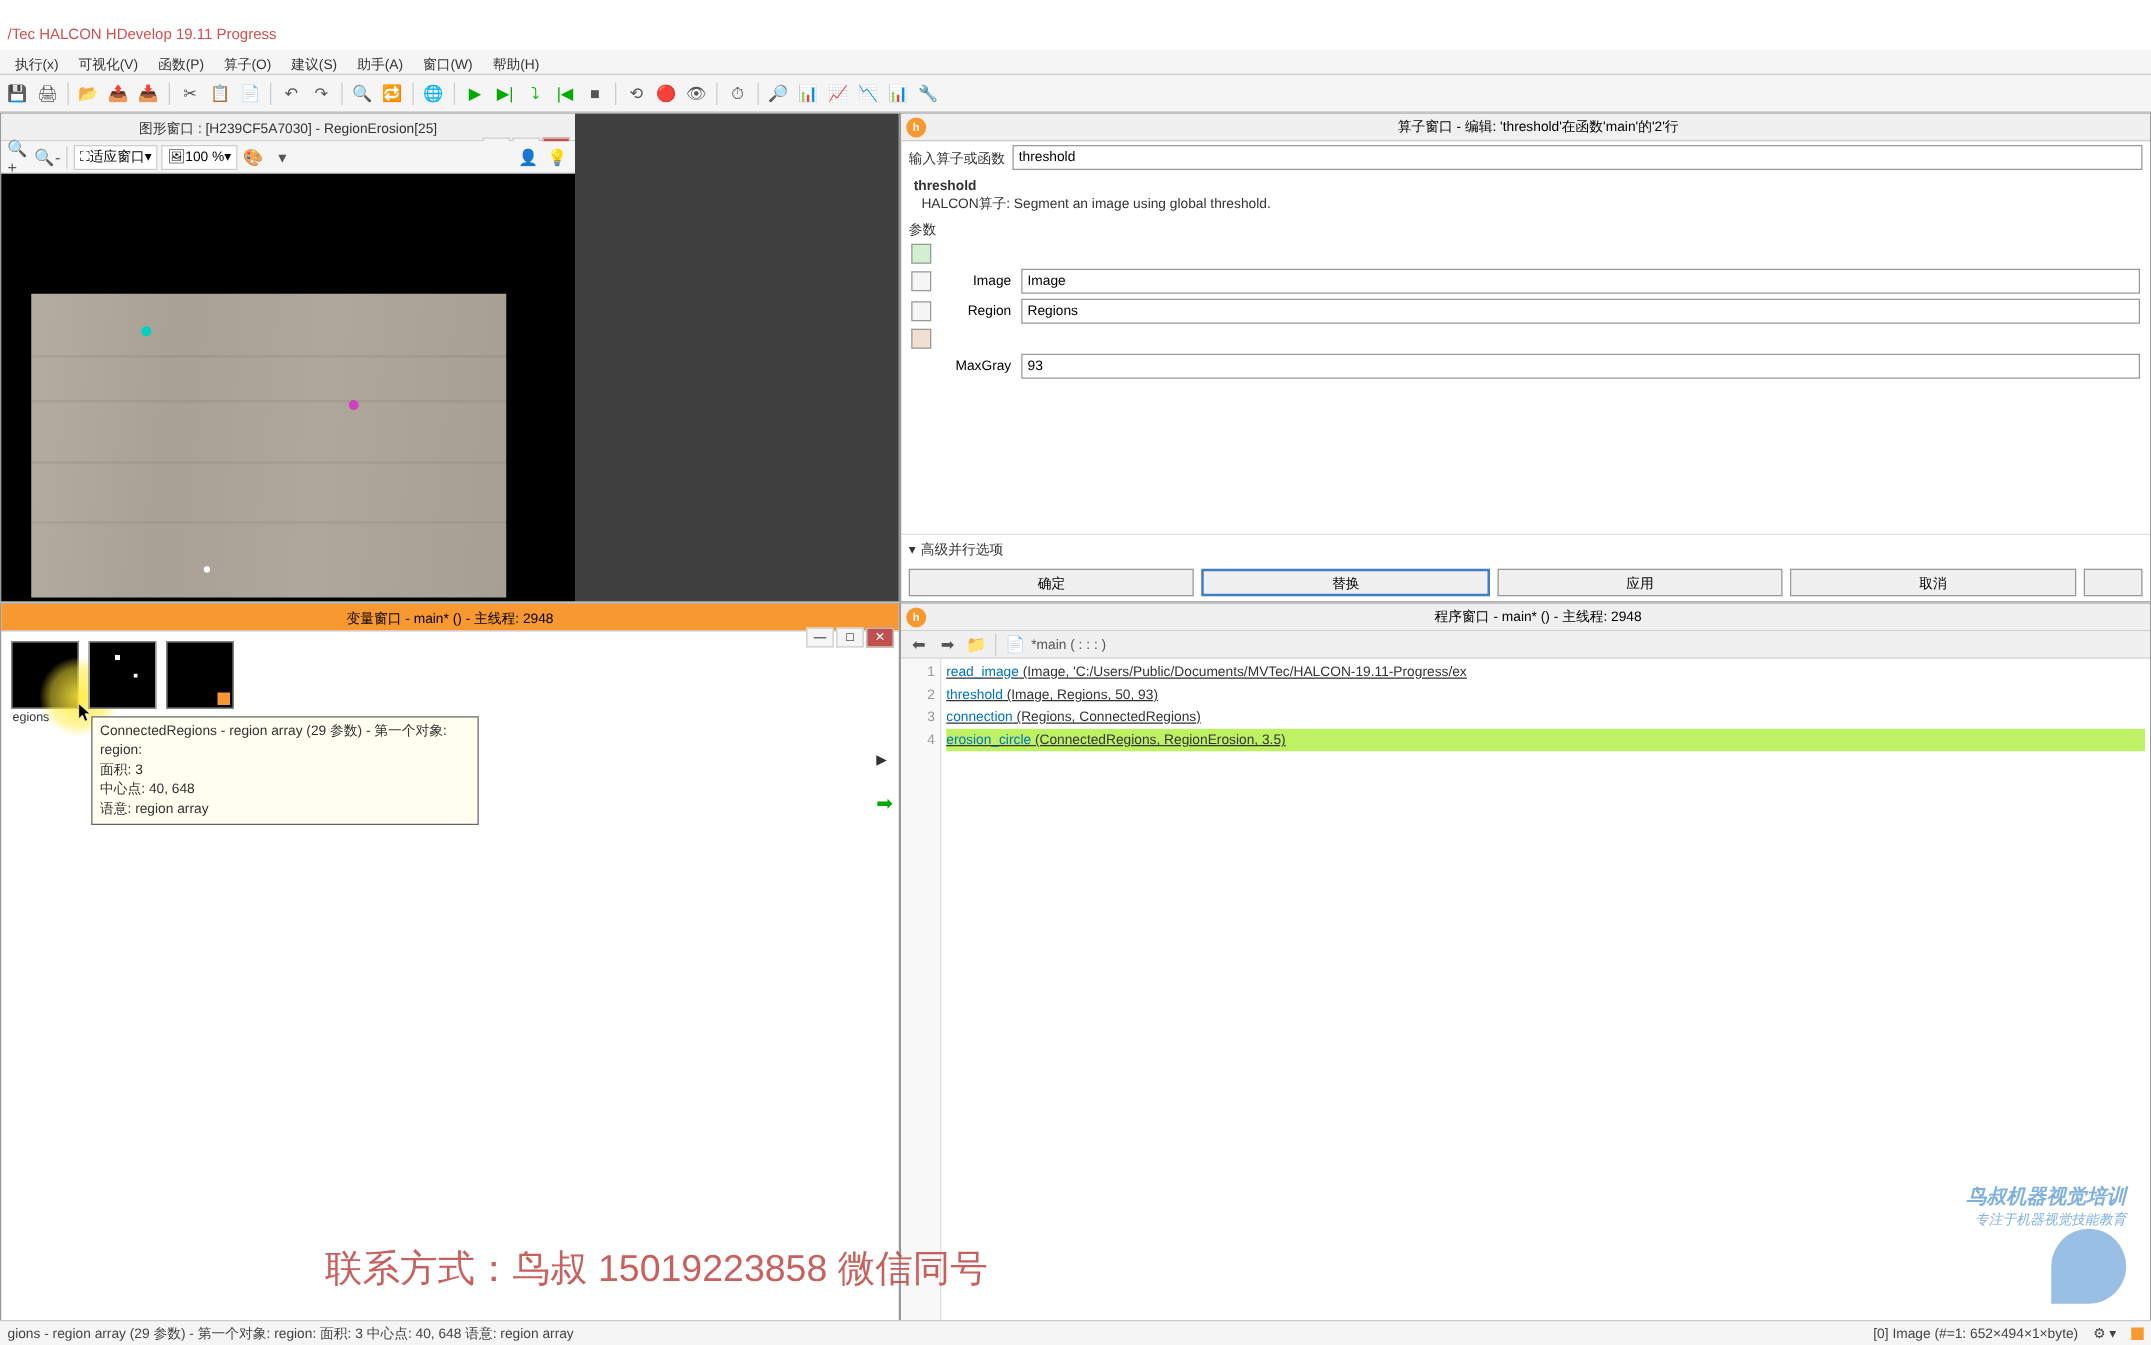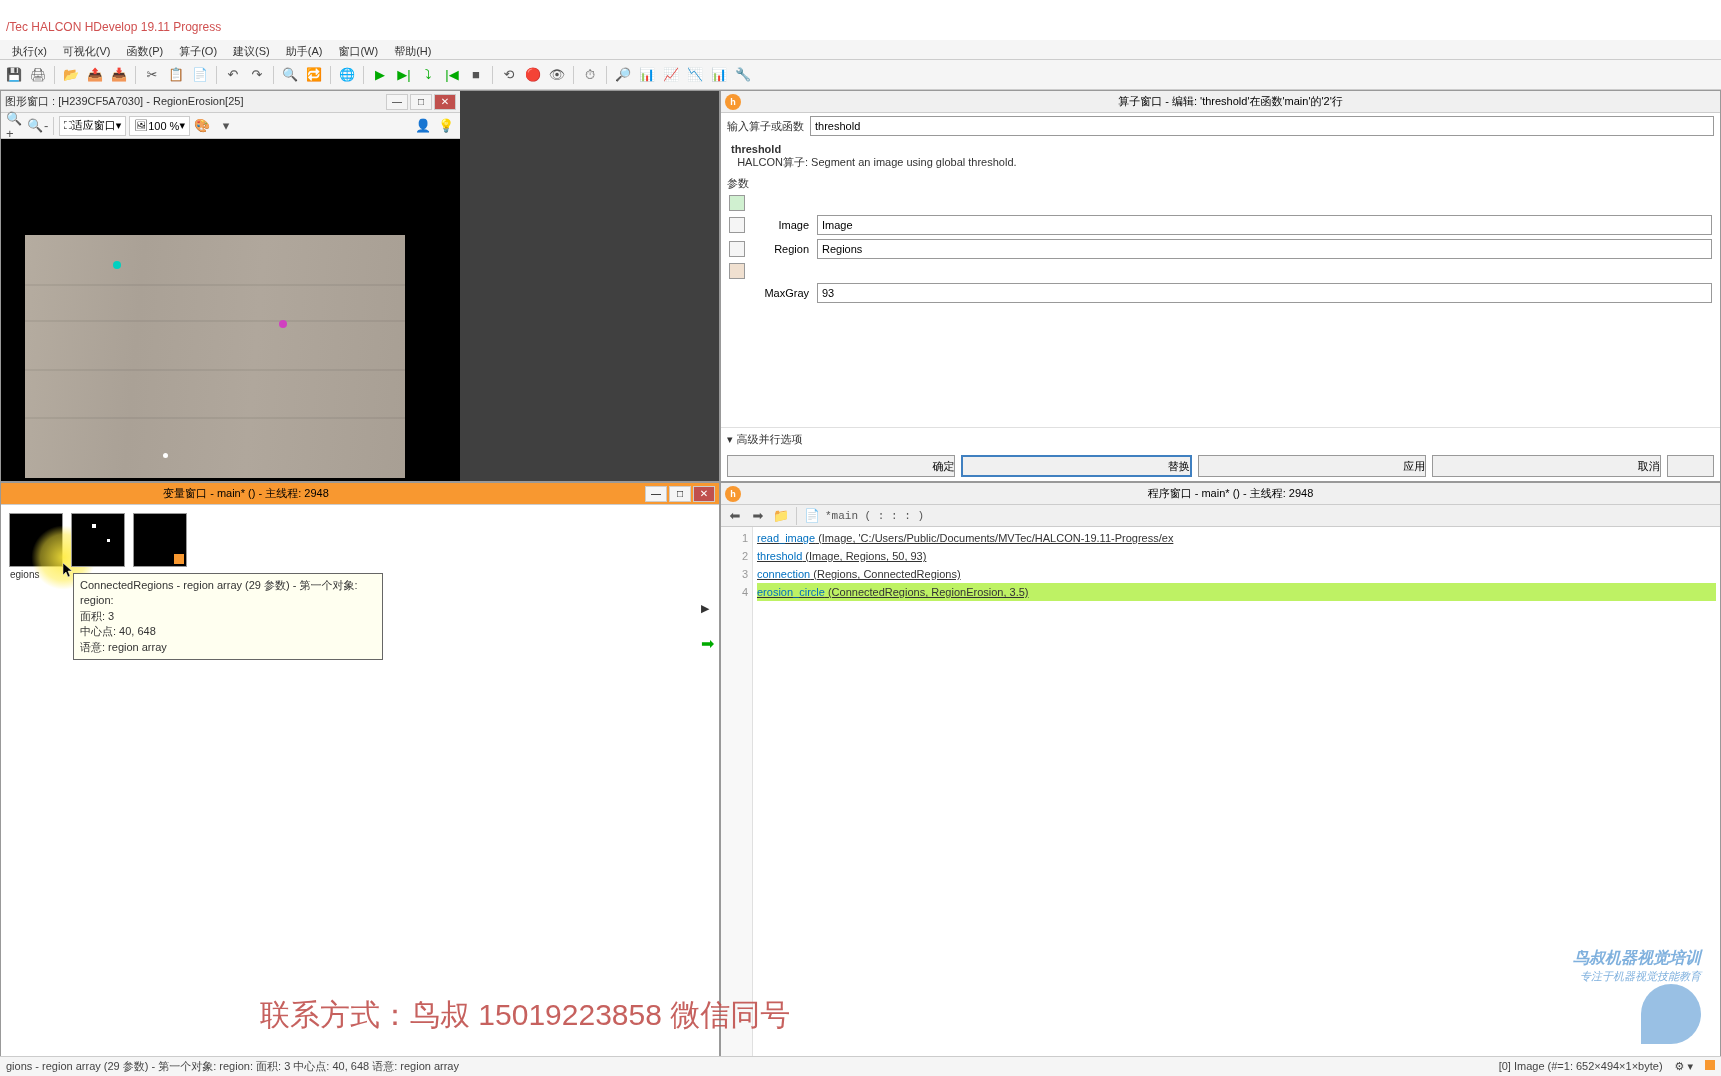--- a/index.html
+++ b/index.html
@@ -15,21 +15,21 @@
 .tb-sep { width: 1px; height: 18px; background: #ccc; margin: 0 2px; }
 
 .main-area { display: flex; height: 1006px; }
 .left-col { width: 720px; display: flex; flex-direction: column; }
 .right-col { width: 1001px; display: flex; flex-direction: column; }
 
 .graphics-panel { height: 392px; border: 1px solid #999; background: #fff; display: flex; }
 .graphics-left { width: 459px; display: flex; flex-direction: column; }
 .graphics-right { flex: 1; background: #404040; }
 
-.panel-header { height: 22px; background: #f0f0f0; border-bottom: 1px solid #ccc; display: flex; align-items: center; padding: 4px 4px; font-size: 11px; color: #333; }
+.panel-header { height: 22px; background: #f0f0f0; border-bottom: 1px solid #ccc; display: flex; align-items: center; padding: 4px 4px; font-size: 11px; color: #333; flex-direction: column; }
 .panel-header.orange { background: #f89830; color: #000; }
 .win-controls { margin-left: auto; display: flex; gap: 2px; }
 .win-btn { width: 22px; height: 16px; border: 1px solid #ccc; background: #f5f5f5; display: flex; align-items: center; justify-content: center; cursor: pointer; font-size: 10px; }
 .win-btn.close { background: #c0504d; color: #fff; }
 
 .graphics-toolbar { height: 26px; background: #f5f5f5; border-bottom: 1px solid #ccc; display: flex; align-items: center; padding: 2px 4px; gap: 3px; }
 .gt-combo { height: 20px; border: 1px solid #ccc; background: #fff; padding: 0 4px; display: flex; align-items: center; font-size: 11px; }
 
 .canvas-area { flex: 1; background: #000; position: relative; }
 .wood-img { position: absolute; left: 24px; top: 96px; width: 380px; height: 243px; background: linear-gradient(95deg, #b5aca0 0%, #aaa196 30%, #b0a79c 60%, #a89f94 100%); }
@@ -55,38 +55,38 @@
 .op-input { flex: 1; border: 1px solid #999; background: #fff; padding: 2px 4px; height: 20px; font-size: 11px; }
 .op-desc { padding: 4px 10px; color: #333; font-size: 11px; }
 .op-params { padding: 2px 6px; color: #333; }
 .param-row { display: flex; align-items: center; padding: 2px 0; gap: 8px; }
 .param-icon { width: 16px; height: 16px; border: 1px solid #999; background: #f5f5f5; }
 .param-name { width: 56px; text-align: right; font-size: 11px; }
 .param-input { flex: 1; border: 1px solid #999; background: #fff; padding: 2px 4px; height: 20px; }
 
 .op-advanced { padding: 4px 6px; display: flex; align-items: center; gap: 4px; color: #333; border-top: 1px solid #e0e0e0; }
 .op-buttons { display: flex; gap: 6px; padding: 4px 6px; }
-.op-btn { flex: 1; height: 22px; border: 1px solid #999; background: #f0f0f0; cursor: pointer; font-size: 11px; text-align: right; }
+.op-btn { flex: 1; height: 22px; border: 1px solid #999; background: #f0f0f0; cursor: pointer; font-size: 11px; }
 .op-btn.active { border: 2px solid #4080c0; }
 
 .program-panel { flex: 1; border: 1px solid #999; background: #fff; display: flex; flex-direction: column; }
 .prog-toolbar { height: 22px; background: #f0f0f0; border-bottom: 1px solid #ccc; display: flex; align-items: center; padding: 2px 4px; gap: 3px; }
 .code-area { flex: 1; display: flex; background: #fff; font-family: Consolas, monospace; font-size: 14px; position: relative; }
 .gutter { width: 32px; background: #f8f8f8; border-right: 1px solid #e0e0e0; text-align: right; padding: 2px 4px; color: #999; line-height: 18px; }
 .code-lines { flex: 1; padding: 2px 4px; line-height: 18px; }
 .code-line { white-space: pre; color: #333; text-decoration: underline; }
 .tok-fn { color: #0070c0; }
 .tok-var { color: #333; }
 
 .watermark { position: absolute; bottom: 40px; left: 260px; font-size: 30px; color: #c0504d; opacity: 0.9; font-weight: 500; }
 .logo { position: absolute; bottom: 30px; right: 20px; color: #4a90d0; font-style: italic; opacity: 0.7; }
 .logo-shape { width: 60px; height: 60px; background: #4a90d0; border-radius: 50% 50% 50% 0; display: inline-block; opacity: 0.8; }
 
 .status-bar { height: 20px; background: #f5f5f5; border-top: 1px solid #ccc; display: flex; align-items: center; padding: 0 6px; font-size: 11px; color: #444; position: absolute; bottom: 0; left: 0; right: 0; }
-.status-right { margin-left: auto; display: flex; gap: 12px; }
+.status-right { margin-left: auto; display: flex; gap: 12px; align-items: center; }
 </style>
 </head>
 <body>
 
 <div class="title-bar">/Tec HALCON HDevelop 19.11 Progress</div>
 
 <div class="menu-bar">
   <span>执行(x)</span>
   <span>可视化(V)</span>
   <span>函数(P)</span>
@@ -279,21 +279,21 @@
       <div class="op-header">
         <div class="op-icon">h</div>
         <span style="margin:0 auto">程序窗口 - main* () - 主线程: 2948</span>
       </div>
       <div class="prog-toolbar">
         <div class="tb-btn">⬅</div>
         <div class="tb-btn">➡</div>
         <div class="tb-btn">📁</div>
         <div class="tb-sep"></div>
         <div class="tb-btn">📄</div>
-        <span style="color:#555;font-family:Liberation Mono, monospace">*main ( : : : )</span>
+        <span style="color:#555;font-family:Liberation Sans, sans-serif">*main ( : : : )</span>
       </div>
       <div class="code-area">
         <div class="gutter">
           <div>1</div>
           <div>2</div>
           <div>3</div>
           <div>4</div>
         </div>
         <div class="code-lines" style="position:relative">
           <div style="position:absolute;left:-52px;top:72px;color:#333">▶</div>

